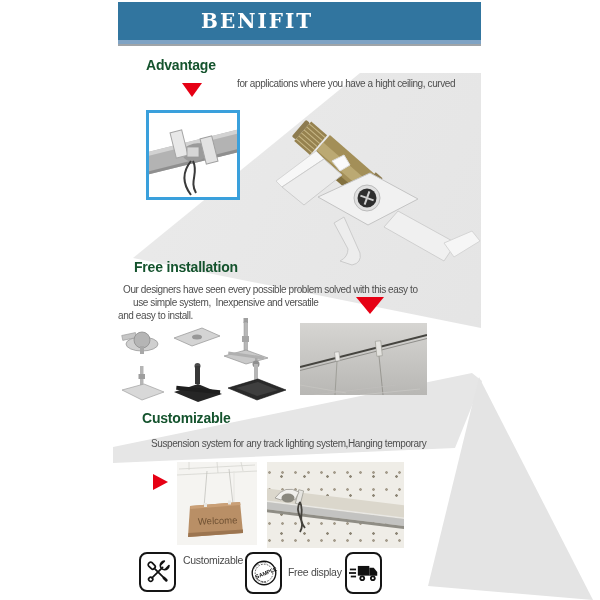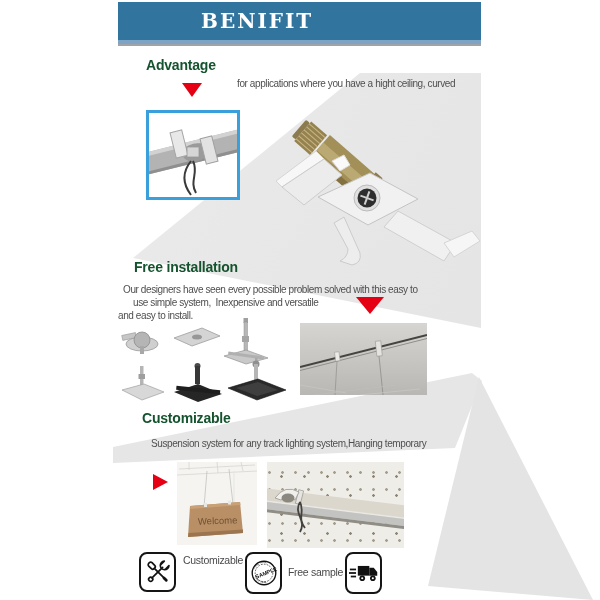--- a/index.html
+++ b/index.html
@@ -238,21 +238,21 @@
         <path id="arcTop" d="M7,17 A12.5,12.5 0 0 1 31,17"></path>
         <path id="arcBot" d="M7,23 A12.5,12.5 0 0 0 31,23"></path>
       </defs>
       <circle cx="19" cy="20" r="14" fill="none" stroke="#111" stroke-width="1.6"></circle>
       <circle cx="19" cy="20" r="10.5" fill="none" stroke="#111" stroke-width="0.8" stroke-dasharray="2 1.5"></circle>
       <text font-size="3" fill="#111" font-family="Liberation Sans, sans-serif"><textPath href="#arcTop" startOffset="2">FREE TRIAL</textPath></text>
       <text font-size="3" fill="#111" font-family="Liberation Sans, sans-serif"><textPath href="#arcBot" startOffset="2">FREE TRIAL</textPath></text>
       <text x="8" y="23" font-size="6.5" font-weight="bold" fill="#111" font-family="Liberation Sans, sans-serif" transform="rotate(-22 19 20)">SAMPLE</text>
     </svg>
   </div>
-  <div class="abs feat-label" style="left:288px;top:566px;">Free sample</div>
+  <div class="abs feat-label" style="left:288px;top:566px;">Free display</div>
 
   <div class="abs feat-box" style="left:345px;top:552px;height:42px;">
     <svg width="30" height="30" viewBox="0 0 34 30">
       <g fill="#111">
         <rect x="1" y="10" width="7" height="2"></rect>
         <rect x="0" y="14" width="8" height="2"></rect>
         <rect x="2" y="18" width="6" height="2"></rect>
         <rect x="10" y="7" width="13" height="11"></rect>
         <path d="M23,9 h5 l4,5 v4 h-9 z"></path>
       </g>

